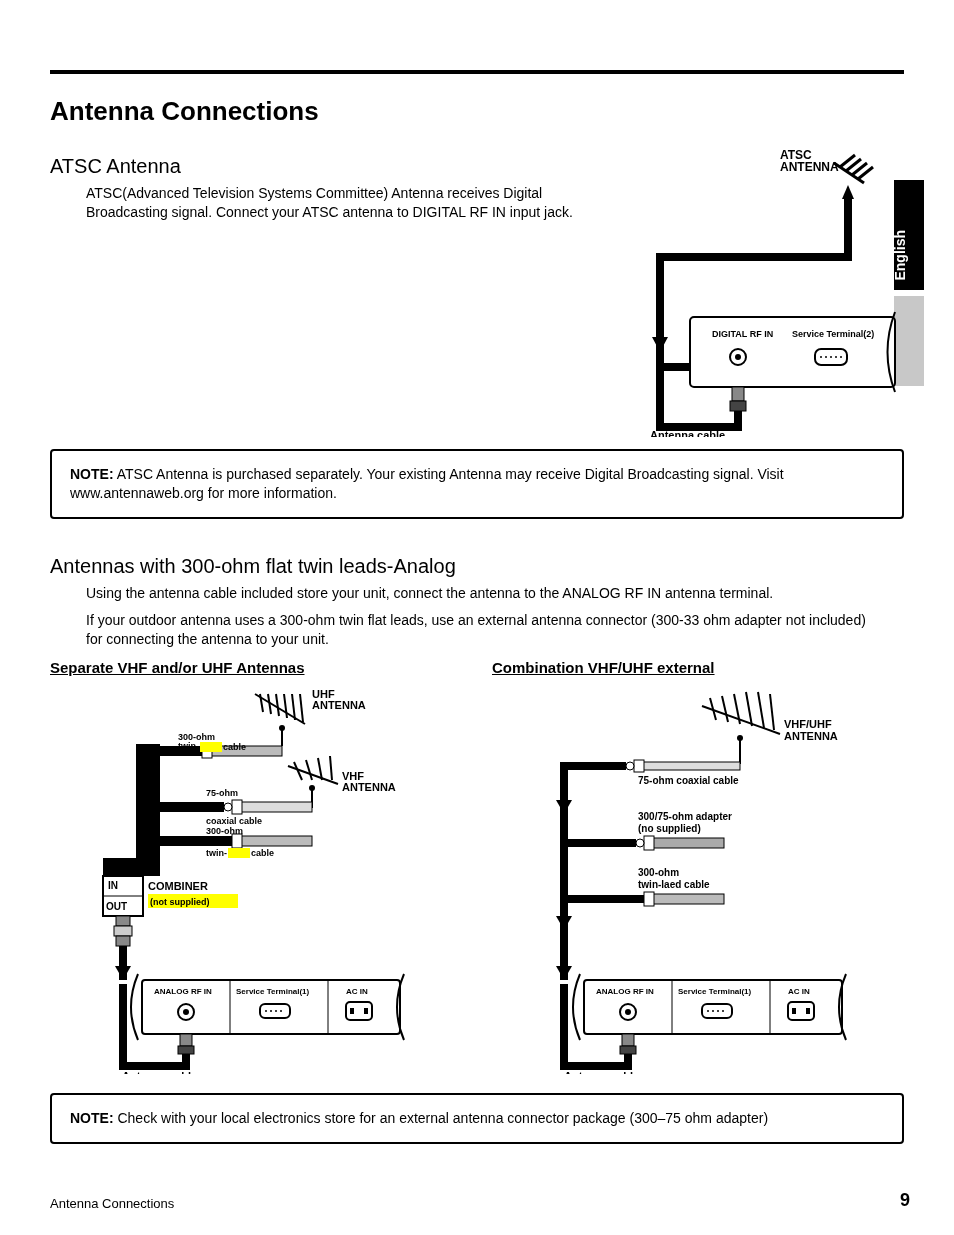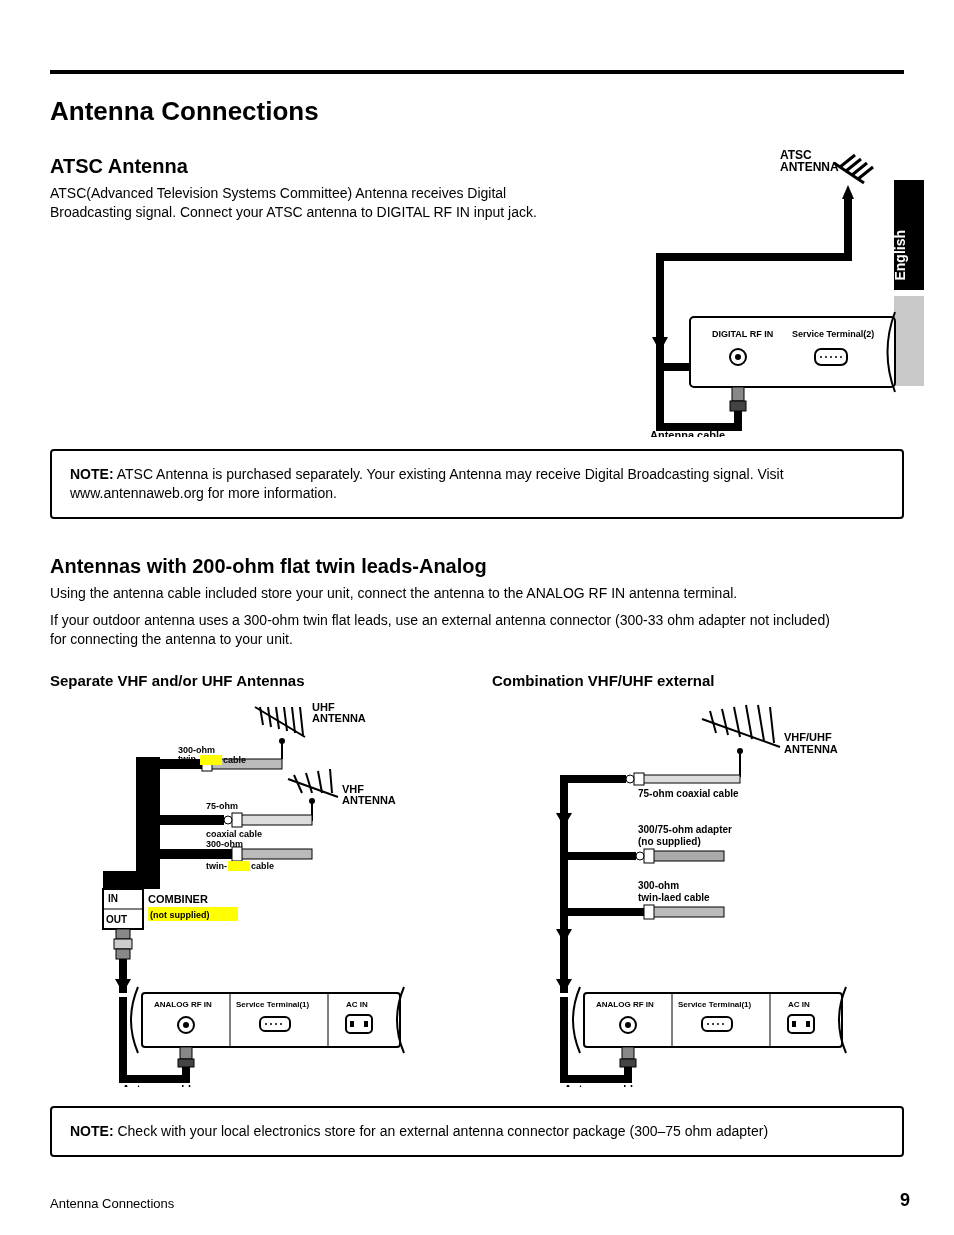--- a/index.html
+++ b/index.html
@@ -10,29 +10,29 @@
     font-family: Arial, Helvetica, sans-serif;
     color: #000;
     position: relative;
     padding: 30px 50px;
   }
   .topline { border-top: 4px solid #000; margin: 40px 0 0 0; width: 100%; }
   .side-tabs { position: absolute; right: 30px; top: 180px; width: 30px; }
   .side-tabs .blk { background:#000; height:110px; }
   .side-tabs .gry { background:#c8c8c8; height:90px; margin-top:6px; }
   .title-main { font-size: 26px; font-weight: bold; letter-spacing: 0px; margin: 22px 0 6px 0; }
-  .title-sub { font-size: 20px; font-weight: bold; margin: 18px 0 6px 0; }
-  .bodytext { font-size: 14px; line-height: 1.35; max-width: 540px; }
+  .title-sub { font-size: 20px; font-weight: normal; margin: 18px 0 6px 0; }
+  .bodytext { font-size: 14px; line-height: 1.35; max-width: 540px; margin-left: 36px; }
   .row-two { display:flex; gap:10px; margin-top:10px; }
   .row-two .leftcol { flex: 0 0 560px; }
   .diagram-box { position: relative; }
   .note-box { border:2px solid #000; border-radius:4px; padding:14px 18px; font-size:14px; line-height:1.35; }
   .note-box b { font-weight:bold; }
   .sec-antennas { margin-top: 36px; }
-  .dual-cols { display:flex; gap:30px; margin-top:24px; }
+  .dual-cols { display:flex; gap:30px; margin-top:11px;text-decoration:underline; }
   .dual-cols > div { flex:1; }
   .col-head { font-size:15px; font-weight:bold; margin-bottom:8px; }
   .page-footer { position:absolute; bottom:24px; width:860px; display:flex; justify-content:space-between; align-items:flex-end; font-size:13px; }
   .page-footer .num { font-size:18px; font-weight:bold; }
   svg { display:block; }
   .lbl { font-family: Arial, Helvetica, sans-serif; font-weight: bold; }
 </style>
 </head>
 <body>
 
@@ -90,21 +90,21 @@
     </svg>
   </div>
 </div>
 
 <div class="note-box" style="margin-top:12px;">
   <b>NOTE:</b>
   <span>ATSC Antenna is purchased separately. Your existing Antenna may receive Digital Broadcasting signal. Visit www.antennaweb.org for more information.</span>
 </div>
 
 <div class="sec-antennas">
-  <div class="title-sub">Antennas with 200-ohm flat twin leads-Analog</div>
+  <div class="title-sub">Antennas with 300-ohm flat twin leads-Analog</div>
   <div class="bodytext" style="max-width:800px;">Using the antenna cable included store your unit, connect the antenna to the ANALOG RF IN antenna terminal.</div>
   <div class="bodytext" style="max-width:800px; margin-top:8px;">If your outdoor antenna uses a 300-ohm twin flat leads, use an external antenna connector (300-33 ohm adapter not included) for connecting the antenna to your unit.</div>
 </div>
 
 <div class="dual-cols">
 
   <div>
     <div class="col-head">Separate VHF and/or UHF Antennas</div>
     <svg width="380" height="390" viewBox="0 0 380 390">
 

